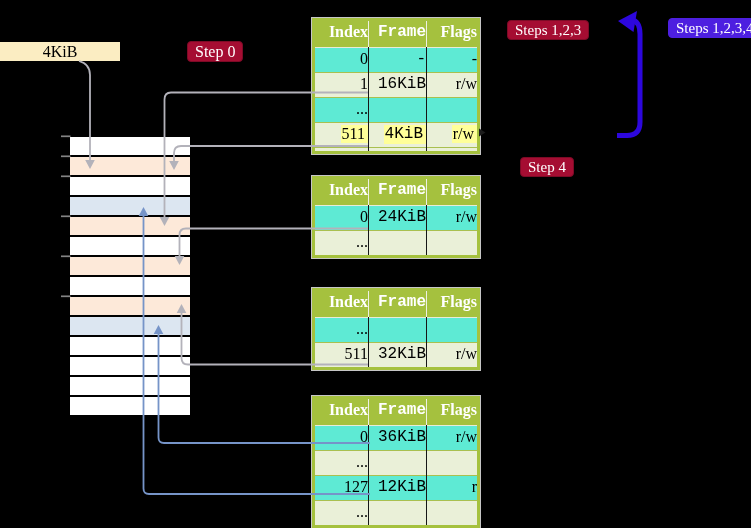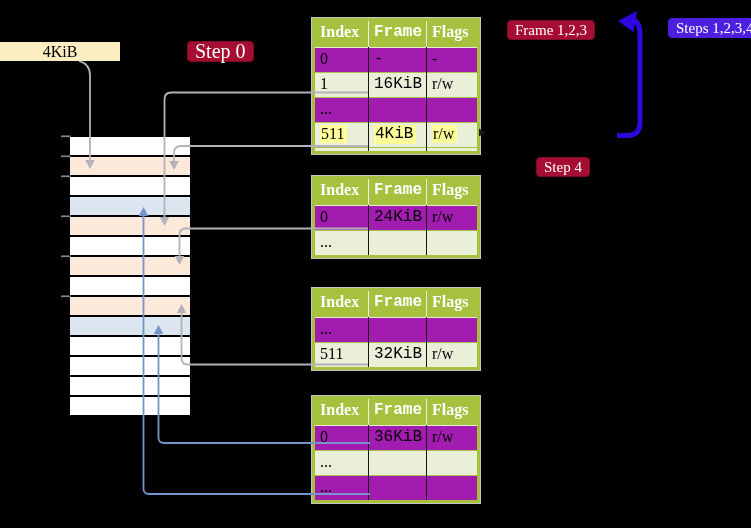--- a/index.html
+++ b/index.html
@@ -8,35 +8,35 @@
 
   
   .wheatbox{position:absolute;left:0;top:42px;width:120px;height:19px;background:#fbedc2;
             color:#000;font-size:16px;line-height:19px;text-align:center;z-index:2;}
 
   
   .plabel{position:absolute;color:#fff;font-size:15px;line-height:16px;padding:1px 7px;
           border-radius:4px;z-index:2;white-space:nowrap;}
   .plabel.red{background:#a50d32;border:1px solid #7d0a26;}
   .plabel.blueviolet{background:#4d1fe0;border:1px solid #4d1fe0;}
-  #lbl-step0{left:187px;top:41px;font-size:20px;line-height:17px;}
+  #lbl-step0{left:187px;top:41px;font-size:16px;line-height:17px;}
   #lbl-steps123{left:507px;top:20px;}
   #lbl-steps1234{left:668px;top:18px;}
-  #lbl-step4{left:536px;top:157px;text-align:center;}
+  #lbl-step4{left:520px;top:157px;text-align:center;}
 
   
   .memory{position:absolute;left:70px;top:137px;width:120px;z-index:1;}
   .mrow{height:18px;margin-bottom:2px;}
   .mrow.white{background:#ffffff;}
   .mrow.peach{background:#fde9d9;}
   .mrow.blue{background:#dce6f1;}
 
   
-  .ptable{position:absolute;left:312px;width:162px;border:3px solid #a5c13e;background:#a21caf;
-          box-shadow:0 0 0 1px #c6c6c6;z-index:1;}
+  .ptable{position:absolute;left:312px;width:162px;border:3px solid #a5c13e;background:#5eead4;
+          box-shadow:0 0 0 1px #c6c6c6;z-index:1;text-align:right;}
   #table-0{top:18px;} #table-1{top:176px;} #table-2{top:288px;} #table-3{top:396px;}
   .trow{display:flex;height:25px;overflow:hidden;}
   .trow + .trow{box-shadow:inset 0 1px 0 #a9c050;}
   .thead{height:26px;background:#a5c13e;}
   .thead + .trow{box-shadow:inset 0 1px 0 #e8ecd8;}
   .trow:nth-child(odd):not(.thead){background:#eaf0d8;}
   .trow.partial{height:4px;background:#eaf0d8;}
   .tcell{box-sizing:border-box;padding:2px 0 0 5px;font-size:16px;line-height:20px;color:#000;}
   .tcell:nth-child(1){width:53px;}
   .tcell:nth-child(2){width:58px;font-family:Liberation Mono, monospace;}
@@ -50,21 +50,21 @@
   .overlay{position:absolute;left:0;top:0;z-index:9;pointer-events:none;}
 </style>
 </head>
 <body>
 
 <div class="canvas">
 
   <div class="wheatbox">4KiB</div>
 
   <div class="plabel red" id="lbl-step0">Step 0</div>
-  <div class="plabel red" id="lbl-steps123">Frame 1,2,3</div>
+  <div class="plabel red" id="lbl-steps123">Steps 1,2,3</div>
   <div class="plabel blueviolet" id="lbl-steps1234">Steps 1,2,3,4</div>
   <div class="plabel red" id="lbl-step4">Step 4</div>
 
   <div class="memory">
       <div class="mrow white"></div>
       <div class="mrow peach"></div>
       <div class="mrow white"></div>
       <div class="mrow blue"></div>
       <div class="mrow peach"></div>
       <div class="mrow white"></div>
@@ -152,20 +152,25 @@
       </div>
       <div class="trow">
         <div class="tcell"><span>0</span></div>
         <div class="tcell"><span>36KiB</span></div>
         <div class="tcell"><span>r/w</span></div>
       </div>
       <div class="trow">
         <div class="tcell"><span>...</span></div>
         <div class="tcell"></div>
         <div class="tcell"></div>
+      </div>
+      <div class="trow">
+        <div class="tcell"><span>127</span></div>
+        <div class="tcell"><span>12KiB</span></div>
+        <div class="tcell"><span>r</span></div>
       </div>
       <div class="trow">
         <div class="tcell"><span>...</span></div>
         <div class="tcell"></div>
         <div class="tcell"></div>
       </div>
     </div>
 
   <svg class="overlay" width="751" height="528" viewBox="0 0 751 528">
 

